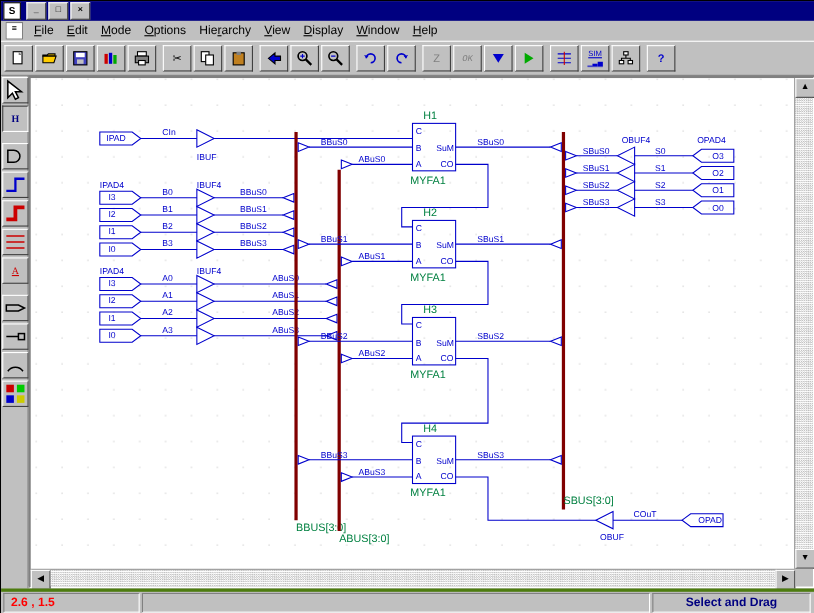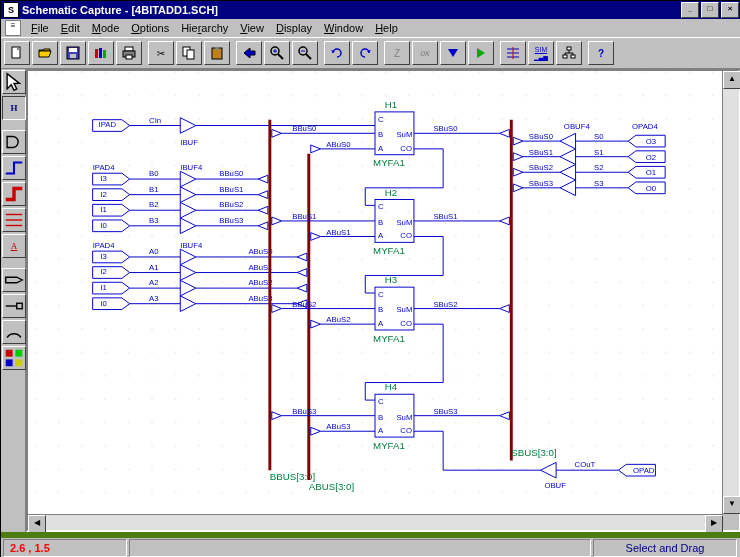--- a/index.html
+++ b/index.html
@@ -20,43 +20,42 @@
 .ltbtn{width:22px;height:22px;background:#c0c0c0;border:1px solid;border-color:#fff #404040 #404040 #fff;margin:1px;display:flex;align-items:center;justify-content:center;font-size:9px;cursor:pointer}
 .doc-area{flex:1;display:flex;flex-direction:column;min-width:0;min-height:0;border:2px solid;border-color:#808080 #fff #fff #808080}
 .canvas-wrap{flex:1;display:flex;min-height:0}
 .canvas{flex:1;background:#fff;position:relative;overflow:hidden}
 .vscroll{width:16px;background:#c0c0c0;border-left:1px solid #808080;display:flex;flex-direction:column}
 .hscroll-row{height:16px;display:flex}
 .hscroll{flex:1;background:#c0c0c0;border-top:1px solid #808080;display:flex}
 .sbtn{width:16px;height:16px;background:#c0c0c0;border:1px solid;border-color:#fff #404040 #404040 #fff;font-size:8px;line-height:14px;text-align:center}
 .strack{flex:1;background:repeating-conic-gradient(#c0c0c0 0% 25%,#fff 0% 50%) 50%/2px 2px}
 .corner{width:16px;height:16px;background:#c0c0c0}
-.statusbar{height:20px;background:#c0c0c0;display:flex;align-items:center;border-top:6px solid #4d7c0f;padding:0 2px}
+.statusbar{height:20px;background:#c0c0c0;display:flex;align-items:center;border-top:3px solid #4d7c0f;padding:0 2px}
 .statuscell{height:16px;border:1px solid;border-color:#808080 #fff #fff #808080;padding:0 6px;display:flex;align-items:center;margin-right:2px}
 .coords{color:#f00;font-weight:bold;width:110px}
 .statusmsg{flex:1}
-.seldrag{width:130px;color:#000080;font-weight:normal;justify-content:center}
+.seldrag{width:130px;color:#000080;font-weight:bold;justify-content:center}
 
 
 svg.sch{width:100%;height:100%}
 .wire{stroke:#0000cc;stroke-width:1;fill:none}
 .bus{stroke:#800000;stroke-width:3;fill:none}
 .comp{stroke:#0000cc;stroke-width:1;fill:none}
 .label-b{fill:#0000cc;font-size:8px;font-family:Arial}
 .label-g{fill:#008040;font-size:10px;font-family:Arial}
 .label-ref{fill:#008040;font-size:10px;font-family:Arial}
 .dotgrid{fill:#c0c0c0}
 </style>
 </head>
 <body>
 
 <div class="window">
   <div class="titlebar">
     <span class="icon">S</span>
-    <span class="title">Schematic Capture - [4BITADD1.SCH]</span>
     <span class="sysbtn">_</span>
     <span class="sysbtn">□</span>
     <span class="sysbtn" style="font-weight:bold">×</span>
   </div>
 
   <div class="menubar">
     <span class="icon" style="width:14px;height:14px;border:1px solid #808080;margin-right:4px;background:#fff;font-size:8px;text-align:center">≡</span>
     <span class="menu-item"><u>F</u><span>ile</span></span>
     <span class="menu-item"><u>E</u>dit</span>
     <span class="menu-item"><u>M</u>ode</span>

